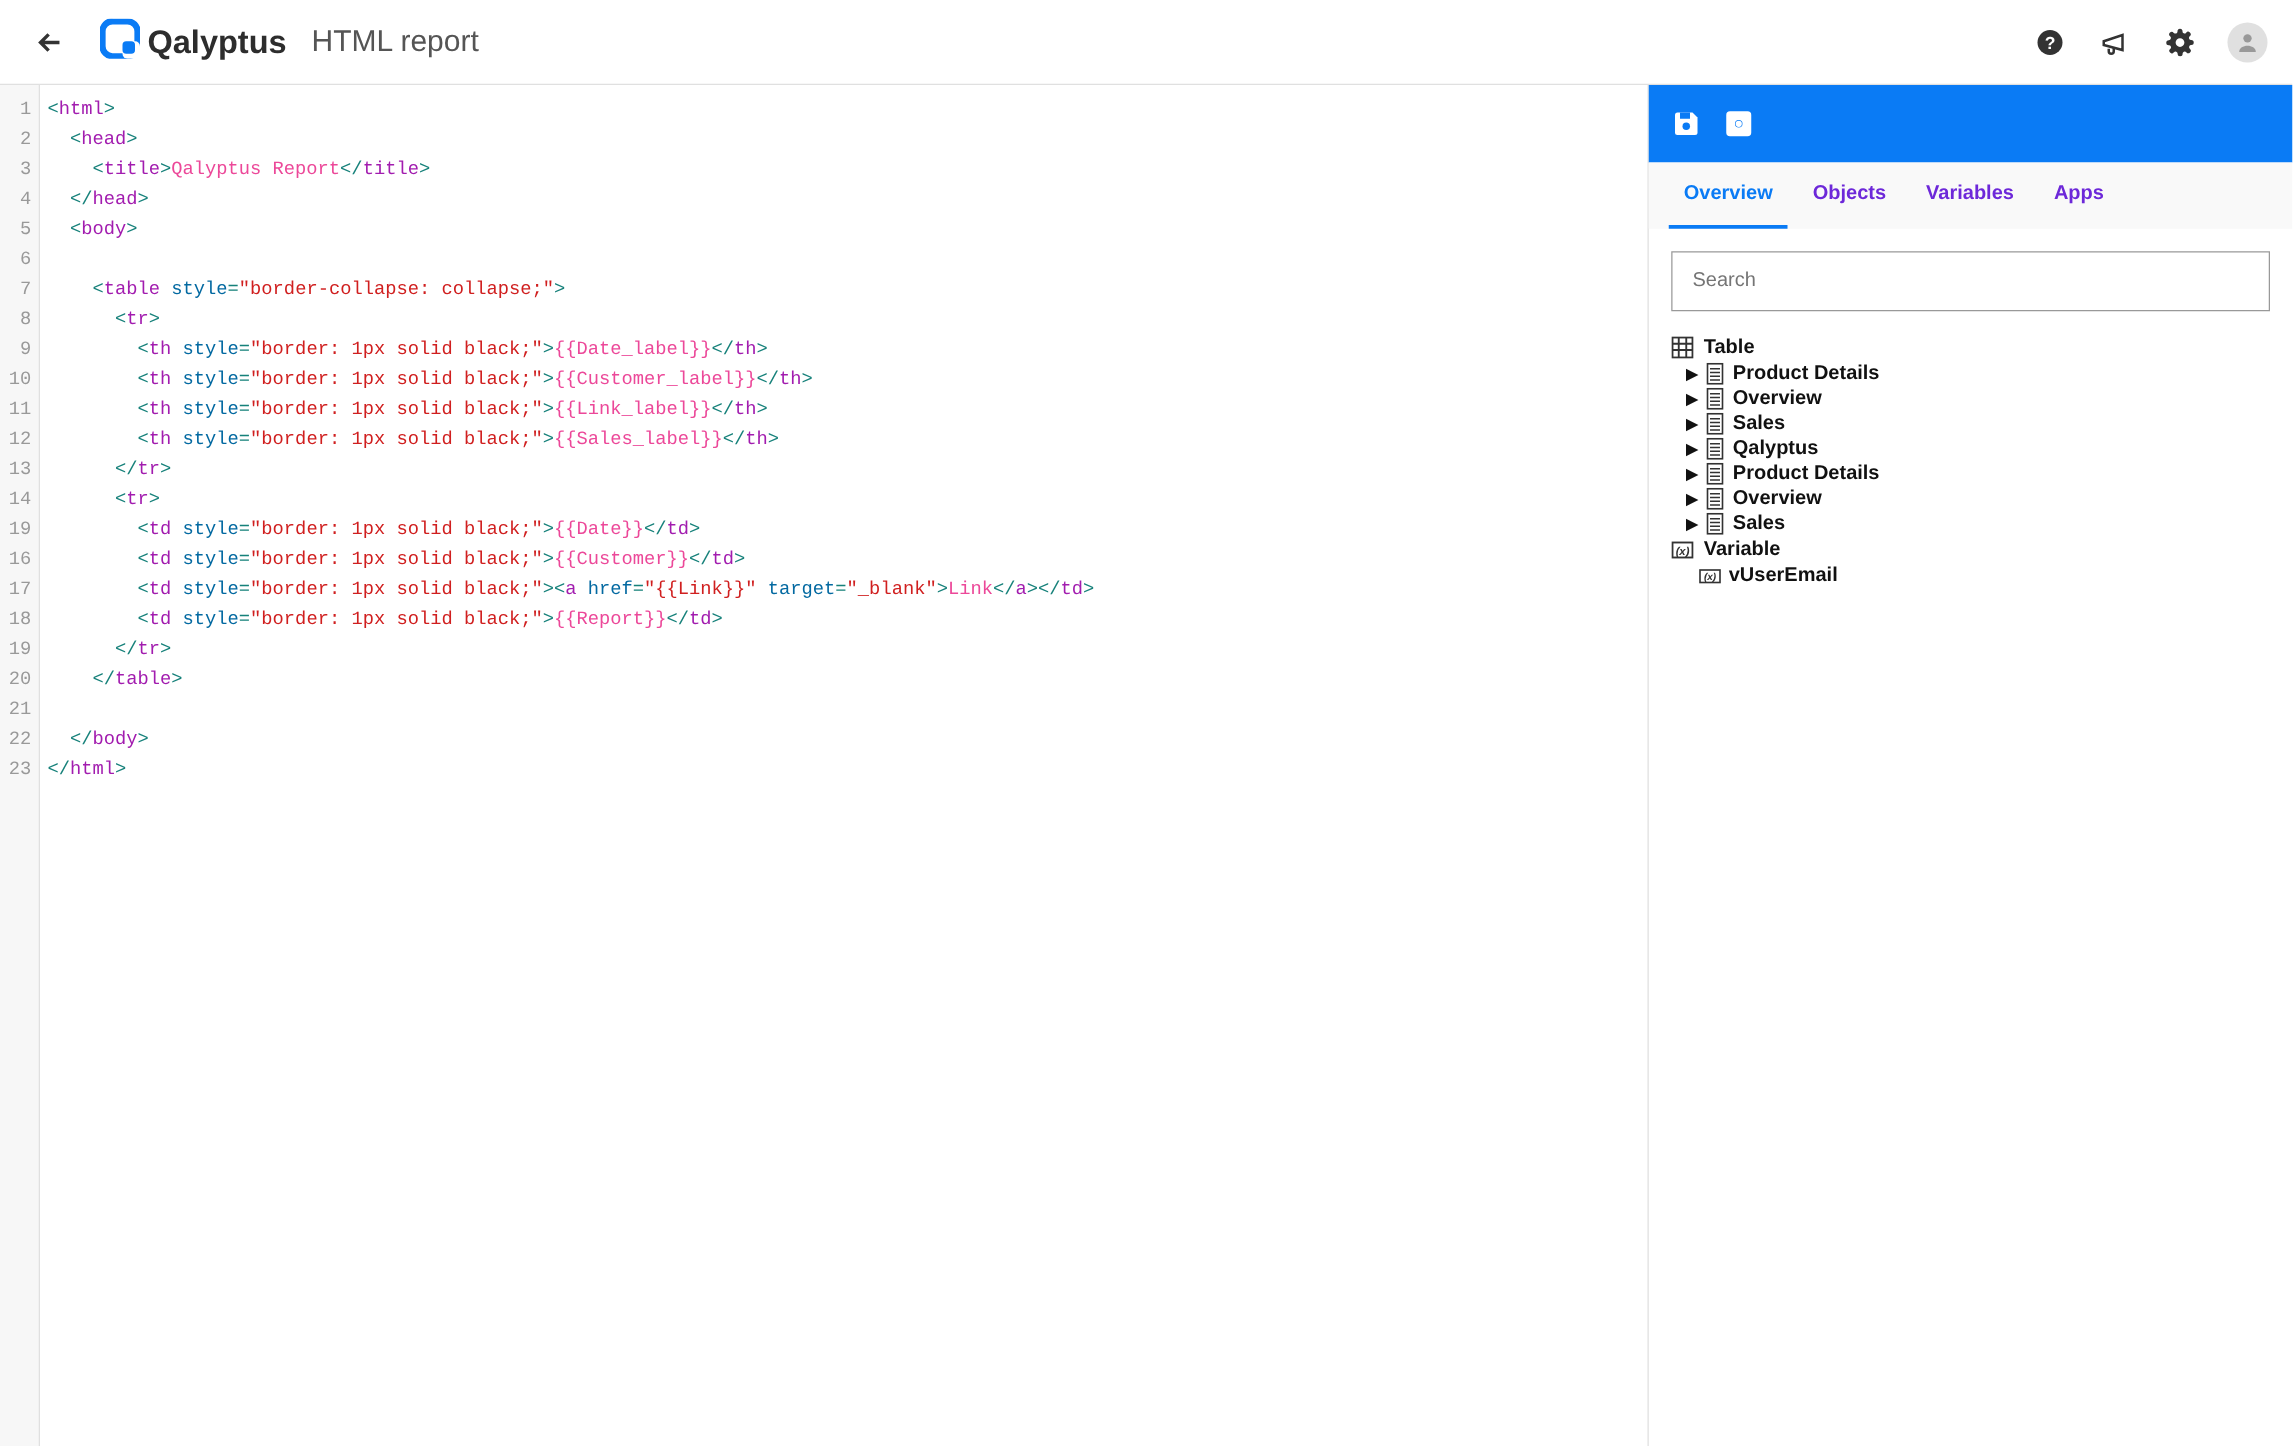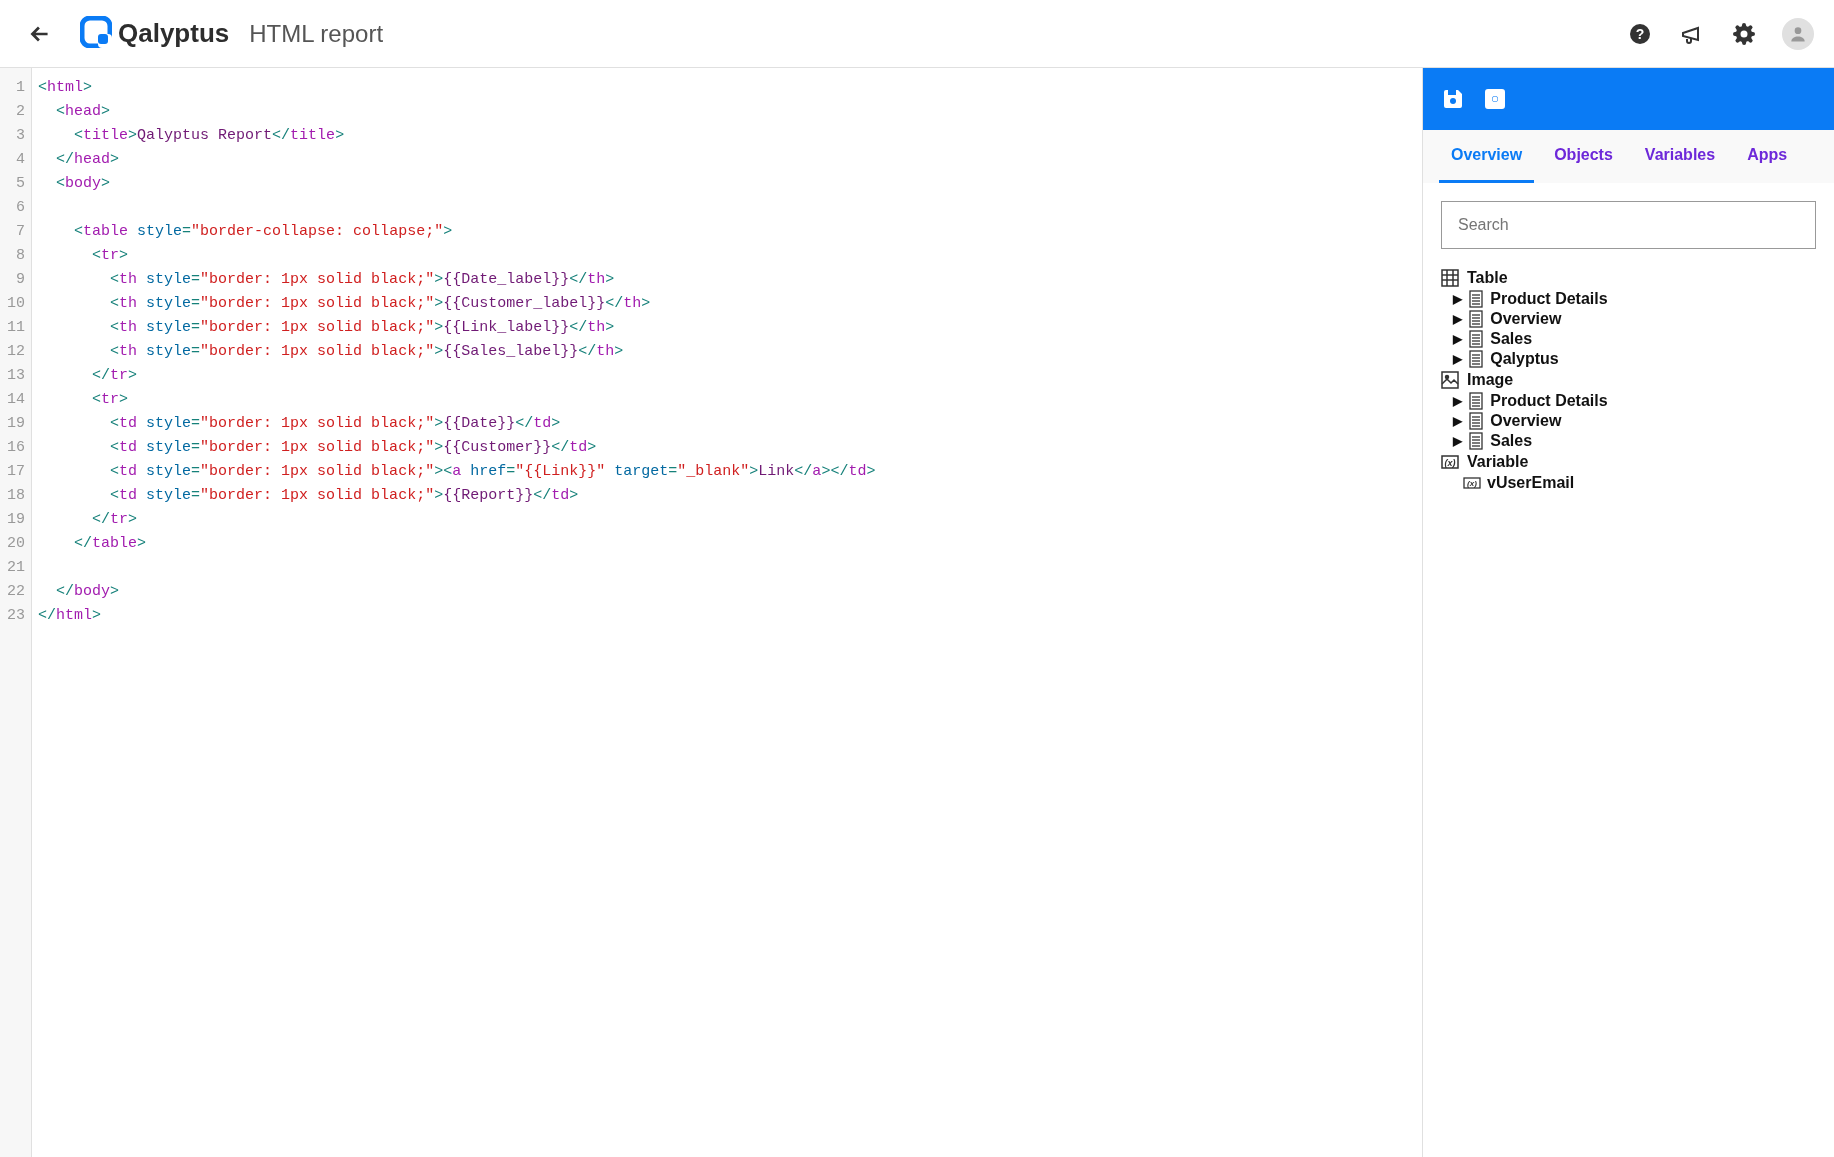--- a/index.html
+++ b/index.html
@@ -92,23 +92,23 @@
       padding: 8px 6px;
       font-family: "Courier New", monospace;
       font-size: 15px;
       line-height: 24px;
       white-space: pre;
     }
     .tag-bracket { color: #16817a; }
     .tag-name { color: #a21caf; }
     .attr-name { color: #0369a1; }
     .attr-value { color: #d01f1f; }
-    .txt { color: #701a75; }
+    .txt { color: #ec4899; }
     .sidebar {
-      width: 412px;
+      width: 516px;
       border-left: 1px solid #e0e0e0;
       display: flex;
       flex-direction: column;
     }
     .sb-toolbar {
       background: #0a7bf5;
       height: 62px;
       display: flex;
       align-items: center;
       gap: 18px;
@@ -384,30 +384,20 @@
                 <line x1="4" y1="5" x2="12" y2="5"></line>
                 <line x1="4" y1="8" x2="12" y2="8"></line>
                 <line x1="4" y1="11" x2="12" y2="11"></line>
                 <line x1="4" y1="14" x2="12" y2="14"></line>
               </svg>
             </span>
             <span>Qalyptus</span>
           </div>
         </div>
 
-      <div class="tree-row">
-        <span class="ticon">
-            <svg width="18" height="18" viewBox="0 0 18 18" fill="none" stroke="#333" stroke-width="1.5">
-              <rect x="1" y="1" width="16" height="16"></rect>
-              <circle cx="6" cy="6" r="1.5" fill="#333"></circle>
-              <path d="M1 13l5-5 4 4 3-3 4 4" fill="none"></path>
-            </svg>
-          </span>
-        <span>Image</span>
-      </div>
       <div class="tree-children" id="image-items">
           <div class="tree-child">
             <span class="caret">▶</span>
             <span class="cicon">
               <svg width="16" height="18" viewBox="0 0 16 18" fill="none" stroke="#333" stroke-width="1.3">
                 <rect x="2" y="1" width="12" height="16"></rect>
                 <line x1="4" y1="5" x2="12" y2="5"></line>
                 <line x1="4" y1="8" x2="12" y2="8"></line>
                 <line x1="4" y1="11" x2="12" y2="11"></line>
                 <line x1="4" y1="14" x2="12" y2="14"></line>

